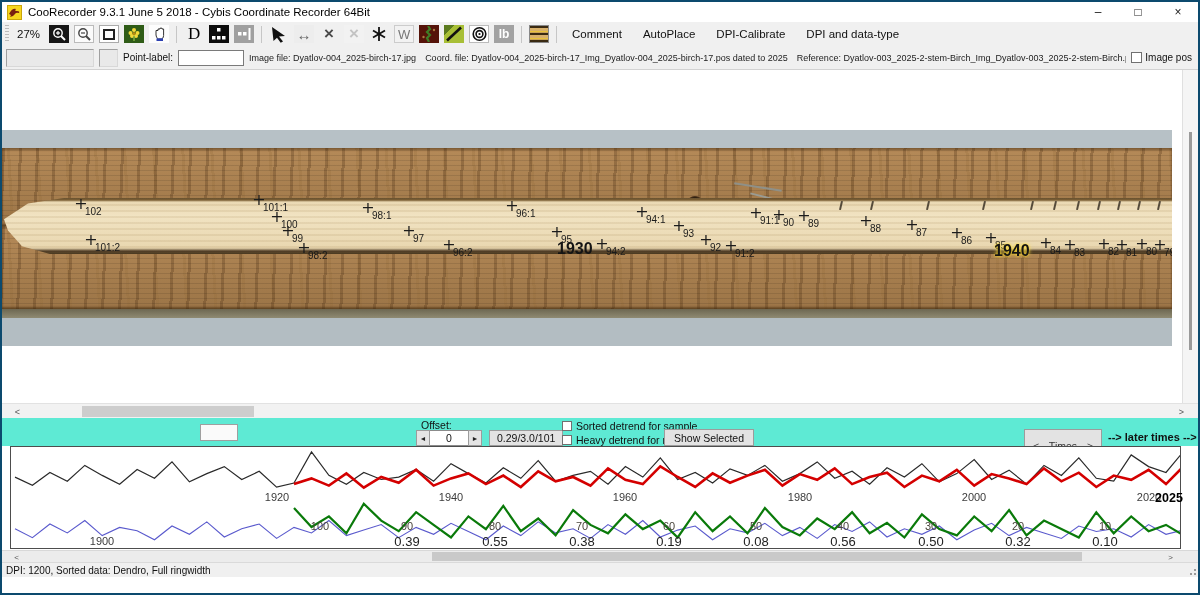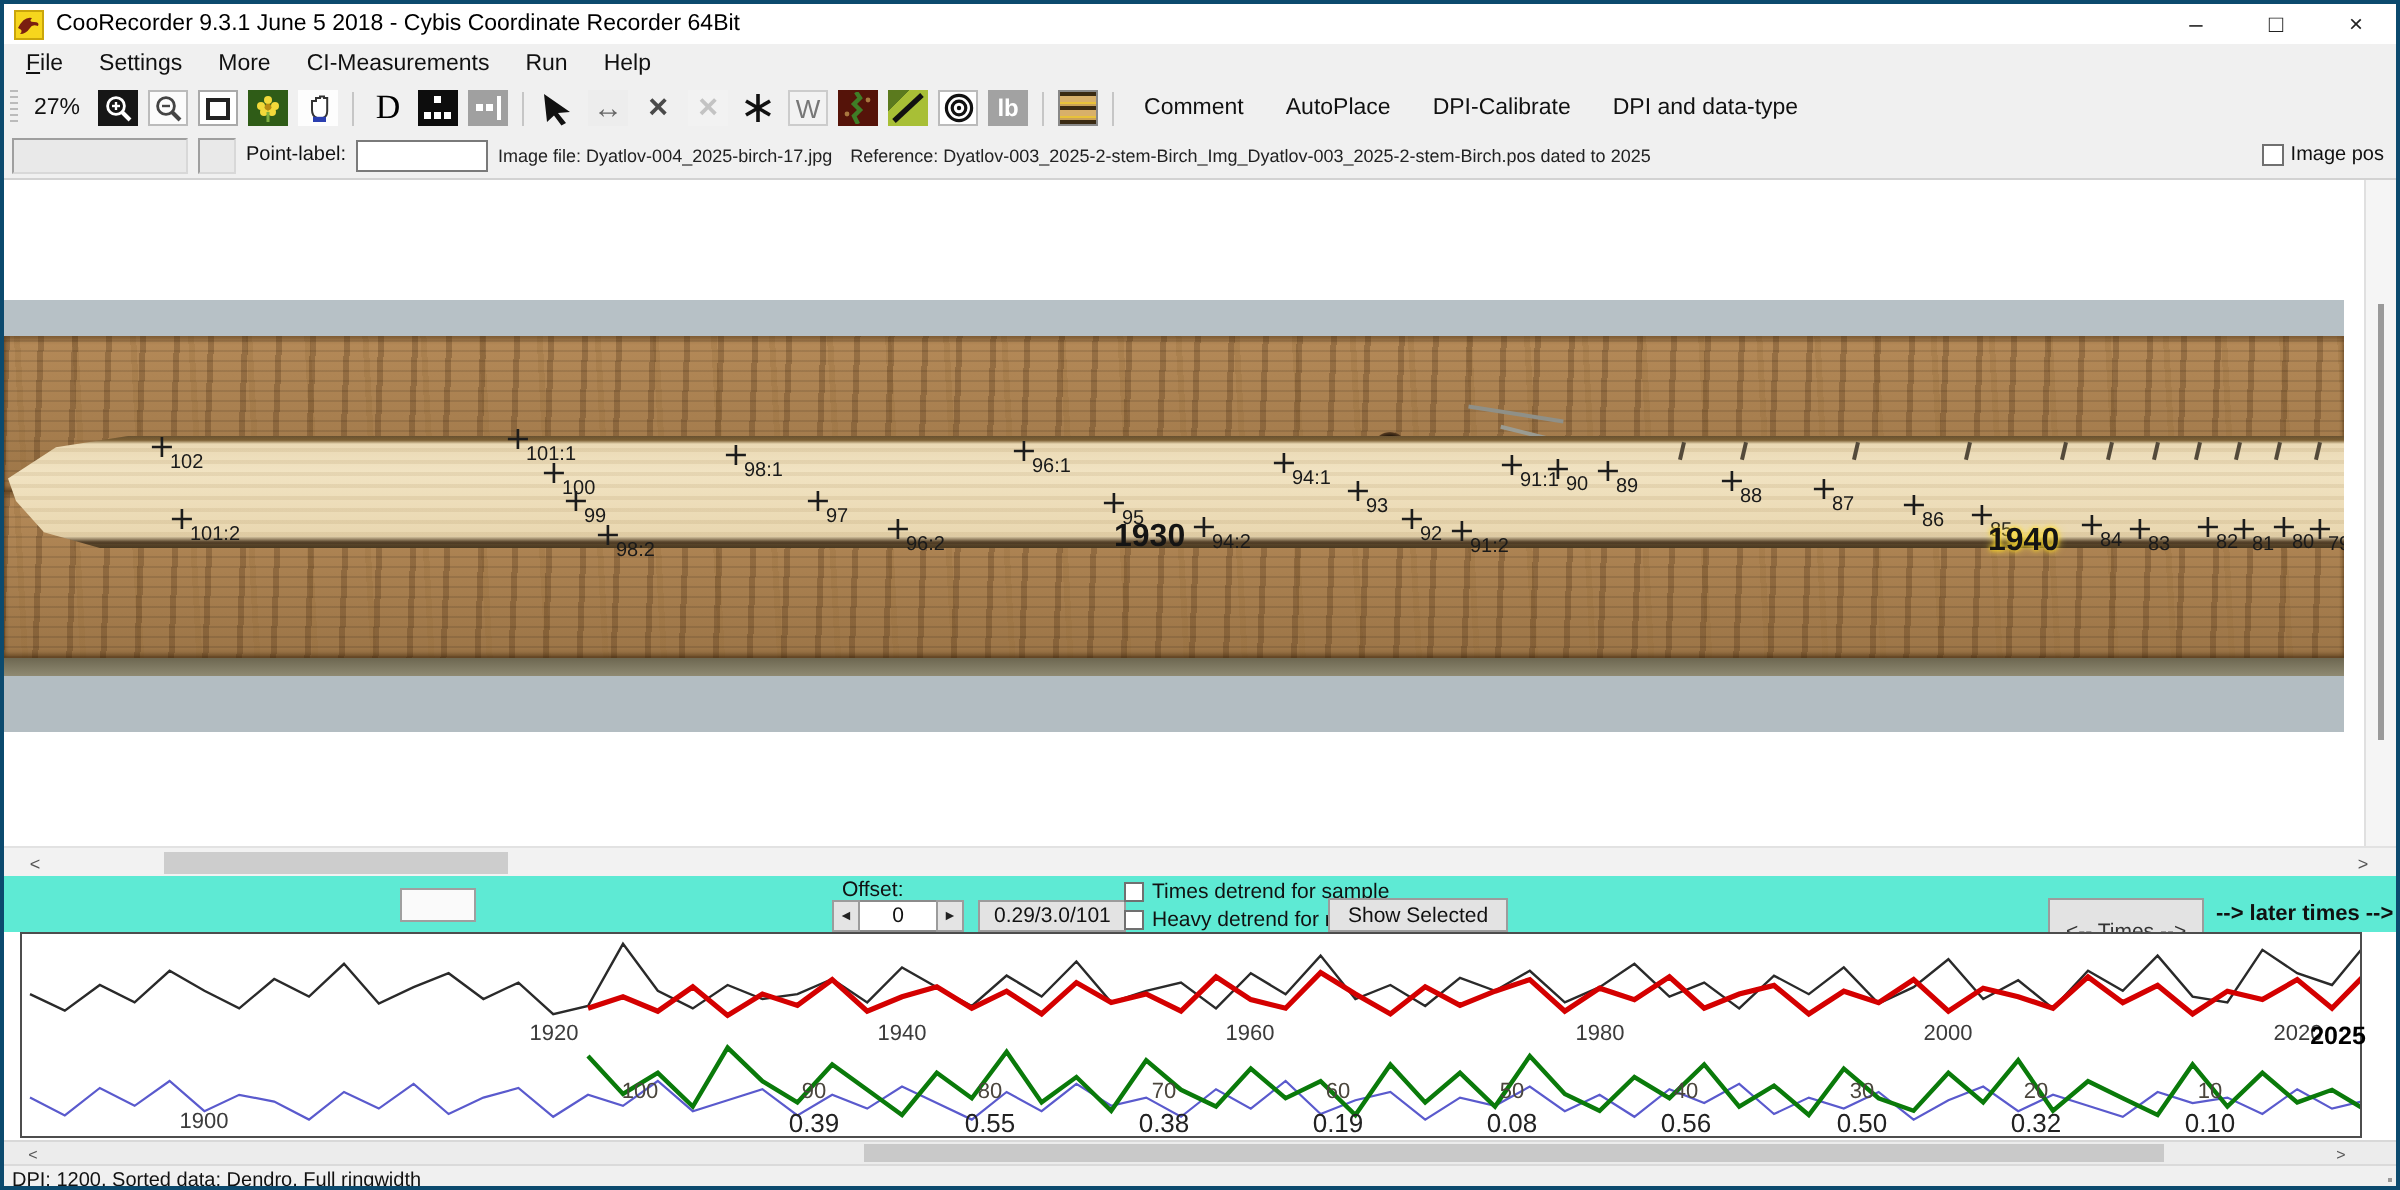--- a/index.html
+++ b/index.html
@@ -130,28 +130,20 @@
         <path d="M1 8 Q4 2 8 3 Q6 5 9 5 Q12 5 11 7 Q8 6 7 8 Q5 11 2 11 Q4 9 1 8Z" fill="#7a1f10"></path>
       </svg>
     </span>
     <span class="title">CooRecorder 9.3.1 June 5 2018 - Cybis Coordinate Recorder  64Bit</span>
     <span class="tspacer"></span>
     <span class="wbtn">–</span>
     <span class="wbtn">□</span>
     <span class="wbtn">×</span>
   </div>
 
-  <div class="menubar" id="menubar">
-      <span class="menuitem"><u>F</u>ile</span>
-      <span class="menuitem">Settings</span>
-      <span class="menuitem">More</span>
-      <span class="menuitem">CI-Measurements</span>
-      <span class="menuitem">Run</span>
-      <span class="menuitem">Help</span>
-    </div>
 
   <div class="toolbar" id="toolbar">
     <span class="tgrip"></span>
     <span class="zoomlevel">27%</span>
   <span class="tbtn">
         <span class="ic" style="background:#161616">
           <svg width="18" height="16">
             <circle cx="8" cy="7" r="4.2" fill="none" stroke="#fff" stroke-width="1.4"></circle>
             <line x1="6" y1="7" x2="10" y2="7" stroke="#fff" stroke-width="1.2"></line>
             <line x1="8" y1="5" x2="8" y2="9" stroke="#fff" stroke-width="1.2"></line>
@@ -289,20 +281,21 @@
       <span class="ttext">DPI and data-type</span>
     </div>
 
   <div class="inforow">
     <span class="sunk big"></span>
     <span class="sunk small"></span>
     <span class="plabel">Point-label:</span>
     <input class="pinput" value="" style="">
     <span class="fileinfo">
       <span>Image file: Dyatlov-004_2025-birch-17.jpg</span>
+      <span>Coord. file: Dyatlov-004_2025-birch-17_Img_Dyatlov-004_2025-birch-17.pos dated to 2025</span>
       <span>Reference: Dyatlov-003_2025-2-stem-Birch_Img_Dyatlov-003_2025-2-stem-Birch.pos dated to 2025</span>
     </span>
     <span class="imgpos">
       <span class="cbx"></span>
       <span>Image pos</span>
     </span>
   </div>
 
   <div class="imagearea">
     <div class="photo" id="photo">
@@ -462,21 +455,21 @@
     <span class="offsetlabel">Offset:</span>
     <span class="spinner">
       <span class="spbtn">◄</span>
       <span class="spval">0</span>
       <span class="spbtn">►</span>
     </span>
     <span class="ratiobtn">0.29/3.0/101</span>
     <span class="chkcol">
       <span class="chkrow">
         <span class="cbx2"></span>
-        <span>Times detrend for sample</span>
+        <span>Sorted detrend for sample</span>
       </span>
       <span class="chkrow">
         <span class="cbx2"></span>
         <span>Heavy detrend for reference</span>
       </span>
     </span>
     <span class="showsel">Show Selected</span>
     <span class="timesbtn">&lt;-- Times --&gt;</span>
     <span class="latertimes">--&gt; later times --&gt;</span>
   </div>

